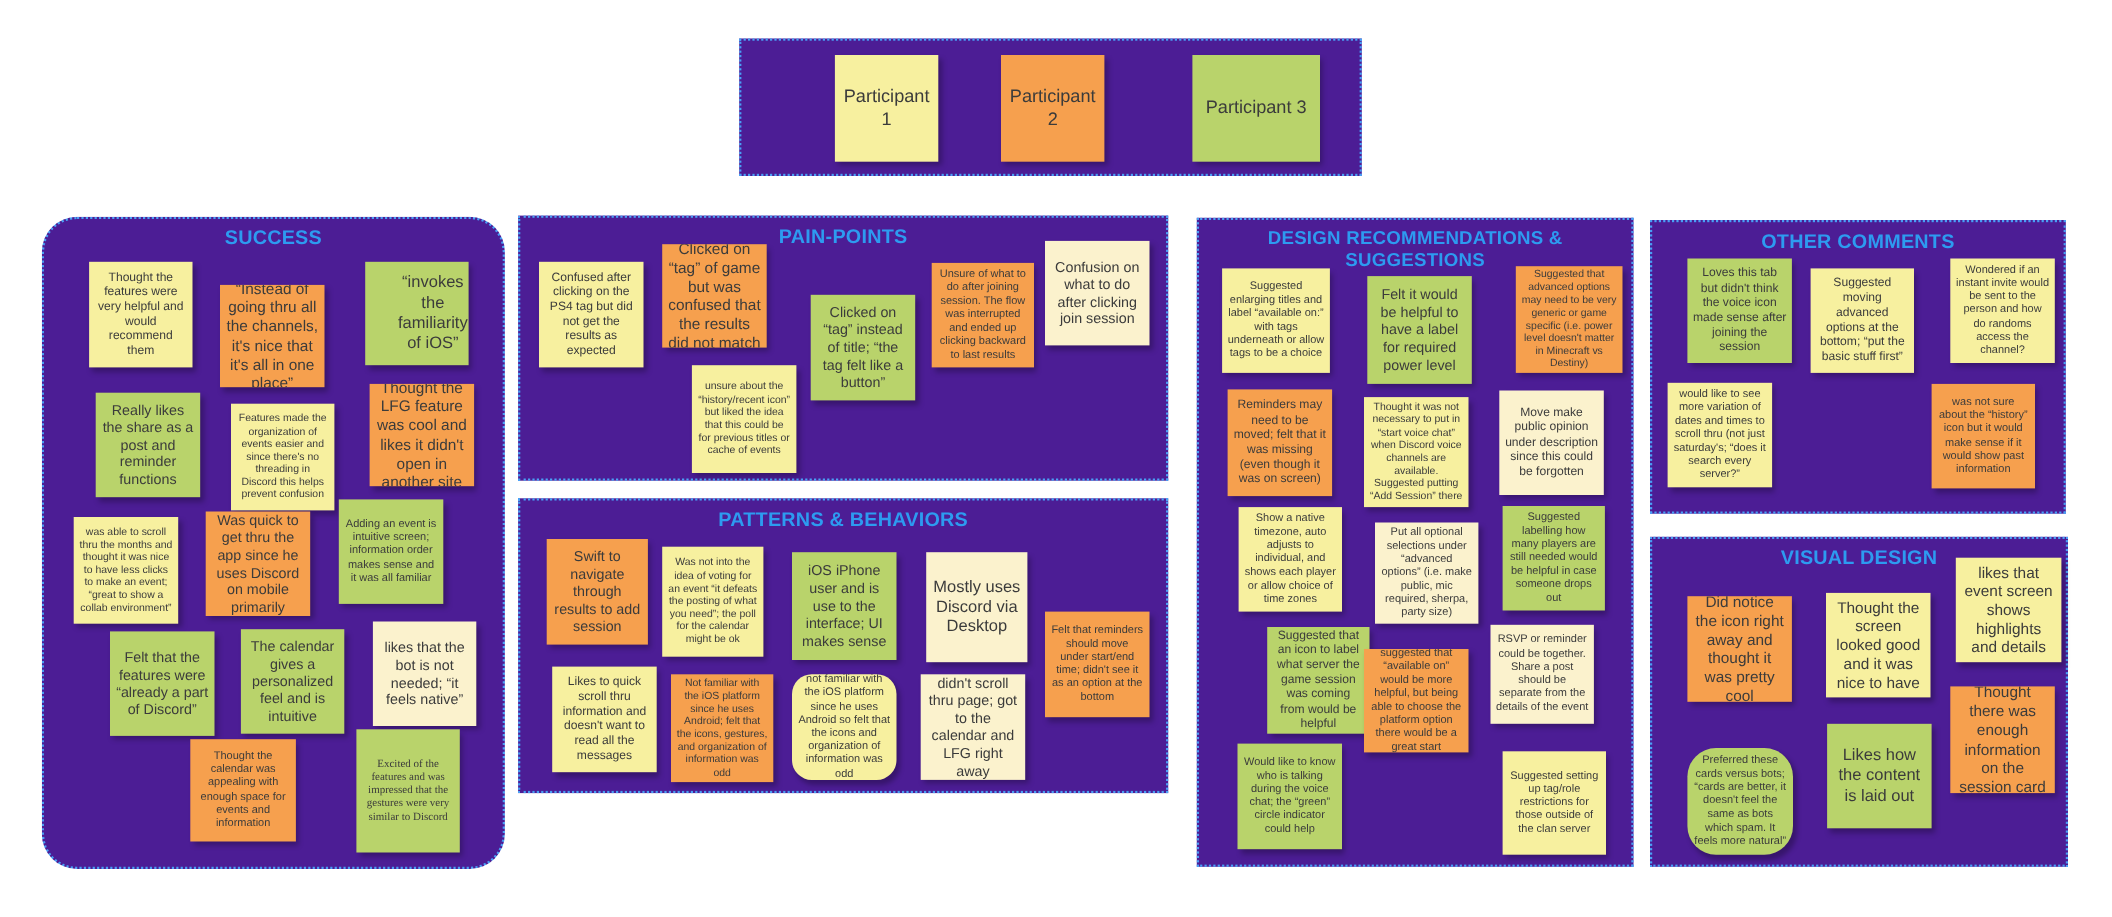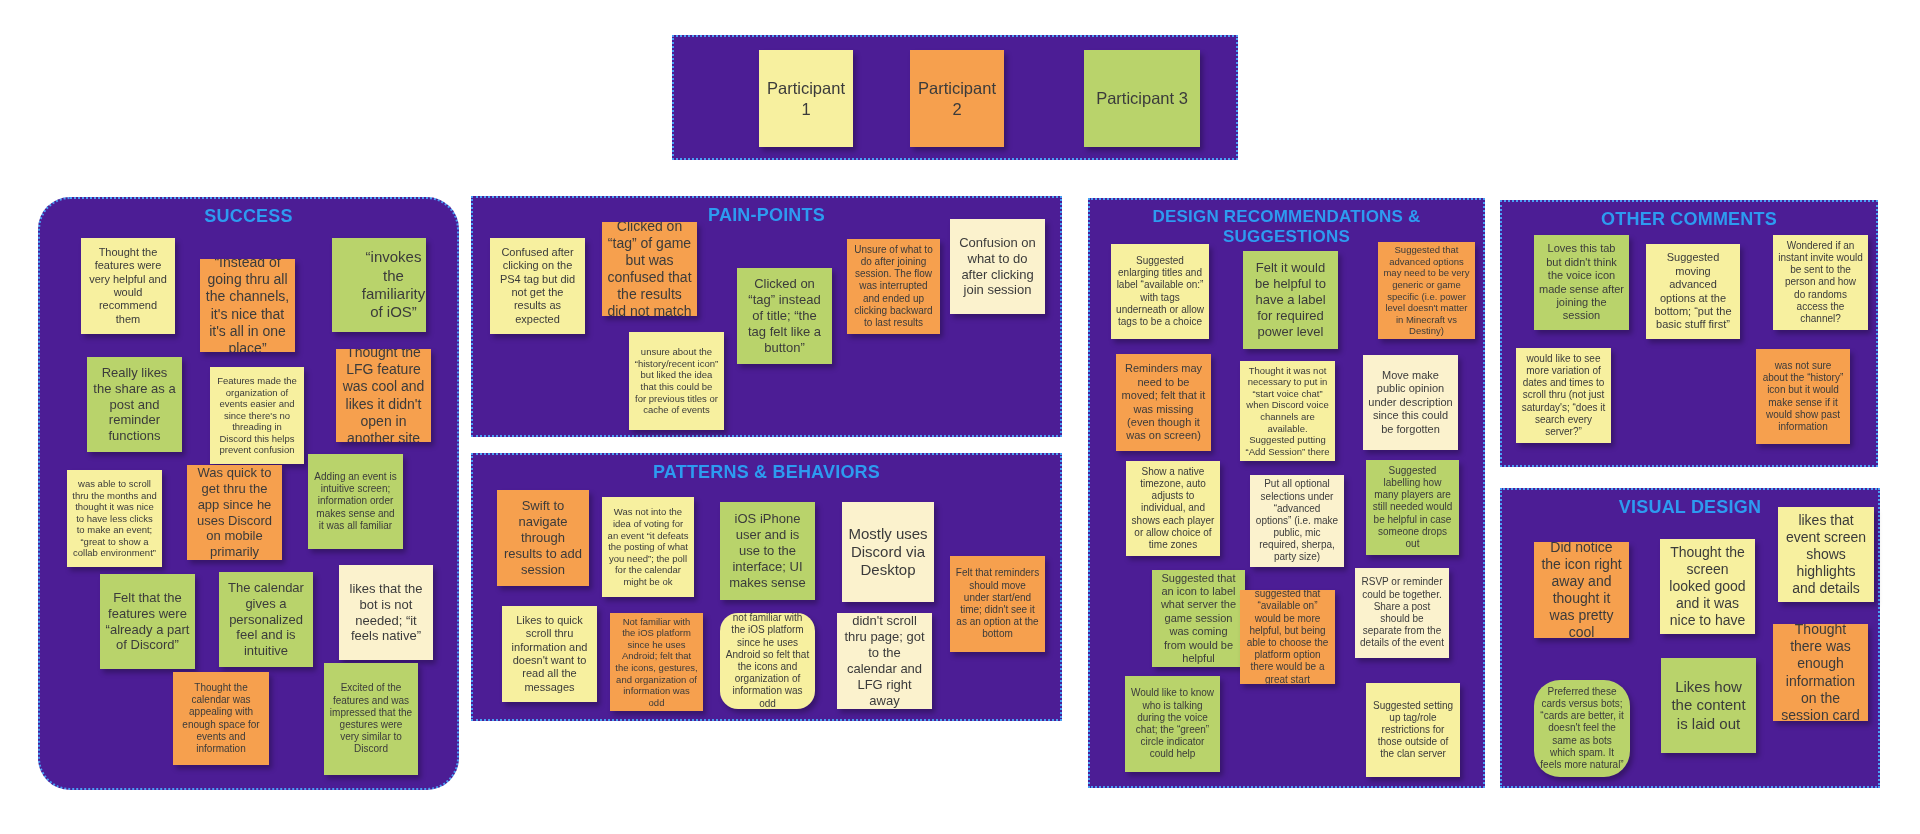--- a/index.html
+++ b/index.html
@@ -54,21 +54,21 @@
     <div class="note green fs13" style="left:47px;top:158px;width:95px;height:95px;">Really likes the share as a post and reminder functions</div>
     <div class="note yellow fs9" style="left:170px;top:168px;width:94px;height:97px;">Features made the organization of events easier and since there's no threading in Discord this helps prevent confusion</div>
     <div class="note orange fs12" style="left:296px;top:150px;width:95px;height:93px;">Thought the LFG feature was cool and likes it didn't open in another site</div>
     <div class="note yellow fs9" style="left:27px;top:271px;width:95px;height:97px;">was able to scroll thru the months and thought it was nice to have less clicks to make an event; “great to show a collab environment”</div>
     <div class="note orange fs13" style="left:147px;top:266px;width:95px;height:95px;">Was quick to get thru the app since he uses Discord on mobile primarily</div>
     <div class="note green fs10" style="left:268px;top:255px;width:95px;height:95px;">Adding an event is intuitive screen; information order makes sense and it was all familiar</div>
     <div class="note green fs13" style="left:60px;top:375px;width:95px;height:95px;">Felt that the features were “already a part of Discord”</div>
     <div class="note green fs13" style="left:179px;top:373px;width:94px;height:95px;">The calendar gives a personalized feel and is intuitive</div>
     <div class="note cream fs13" style="left:299px;top:366px;width:94px;height:95px;">likes that the bot is not needed; “it feels native”</div>
     <div class="note orange fs10" style="left:133px;top:473px;width:96px;height:93px;">Thought the calendar was appealing with enough space for events and information</div>
-    <div class="note green fs10" style="left:284px;top:464px;width:94px;height:112px;">Excited of the features and was impressed that the gestures were very similar to Discord</div>
+    <div class="note green fs10" style="left:284px;top:464px;width:94px;height:112px;font-family:Liberation Serif, serif;">Excited of the features and was impressed that the gestures were very similar to Discord</div>
   </section>
 
   <section class="panel" style="left:471px;top:196px;width:591px;height:241px;">
     <h2 class="panel-title">PAIN-POINTS</h2>
     <div class="note yellow fs11" style="left:17px;top:40px;width:95px;height:96px;">Confused after clicking on the PS4 tag but did not get the results as expected</div>
     <div class="note orange fs12" style="left:129px;top:24px;width:95px;height:94px;">Clicked on “tag” of game but was confused that the results did not match</div>
     <div class="note yellow fs9" style="left:156px;top:134px;width:95px;height:98px;">unsure about the “history/recent icon” but liked the idea that this could be for previous titles or cache of events</div>
     <div class="note green fs13" style="left:264px;top:70px;width:95px;height:96px;">Clicked on “tag” instead of title; “the tag felt like a button”</div>
     <div class="note orange fs10" style="left:374px;top:41px;width:93px;height:95px;">Unsure of what to do after joining session. The flow was interrupted and ended up clicking backward to last results</div>
     <div class="note cream fs13" style="left:477px;top:21px;width:95px;height:95px;">Confusion on what to do after clicking join session</div>

